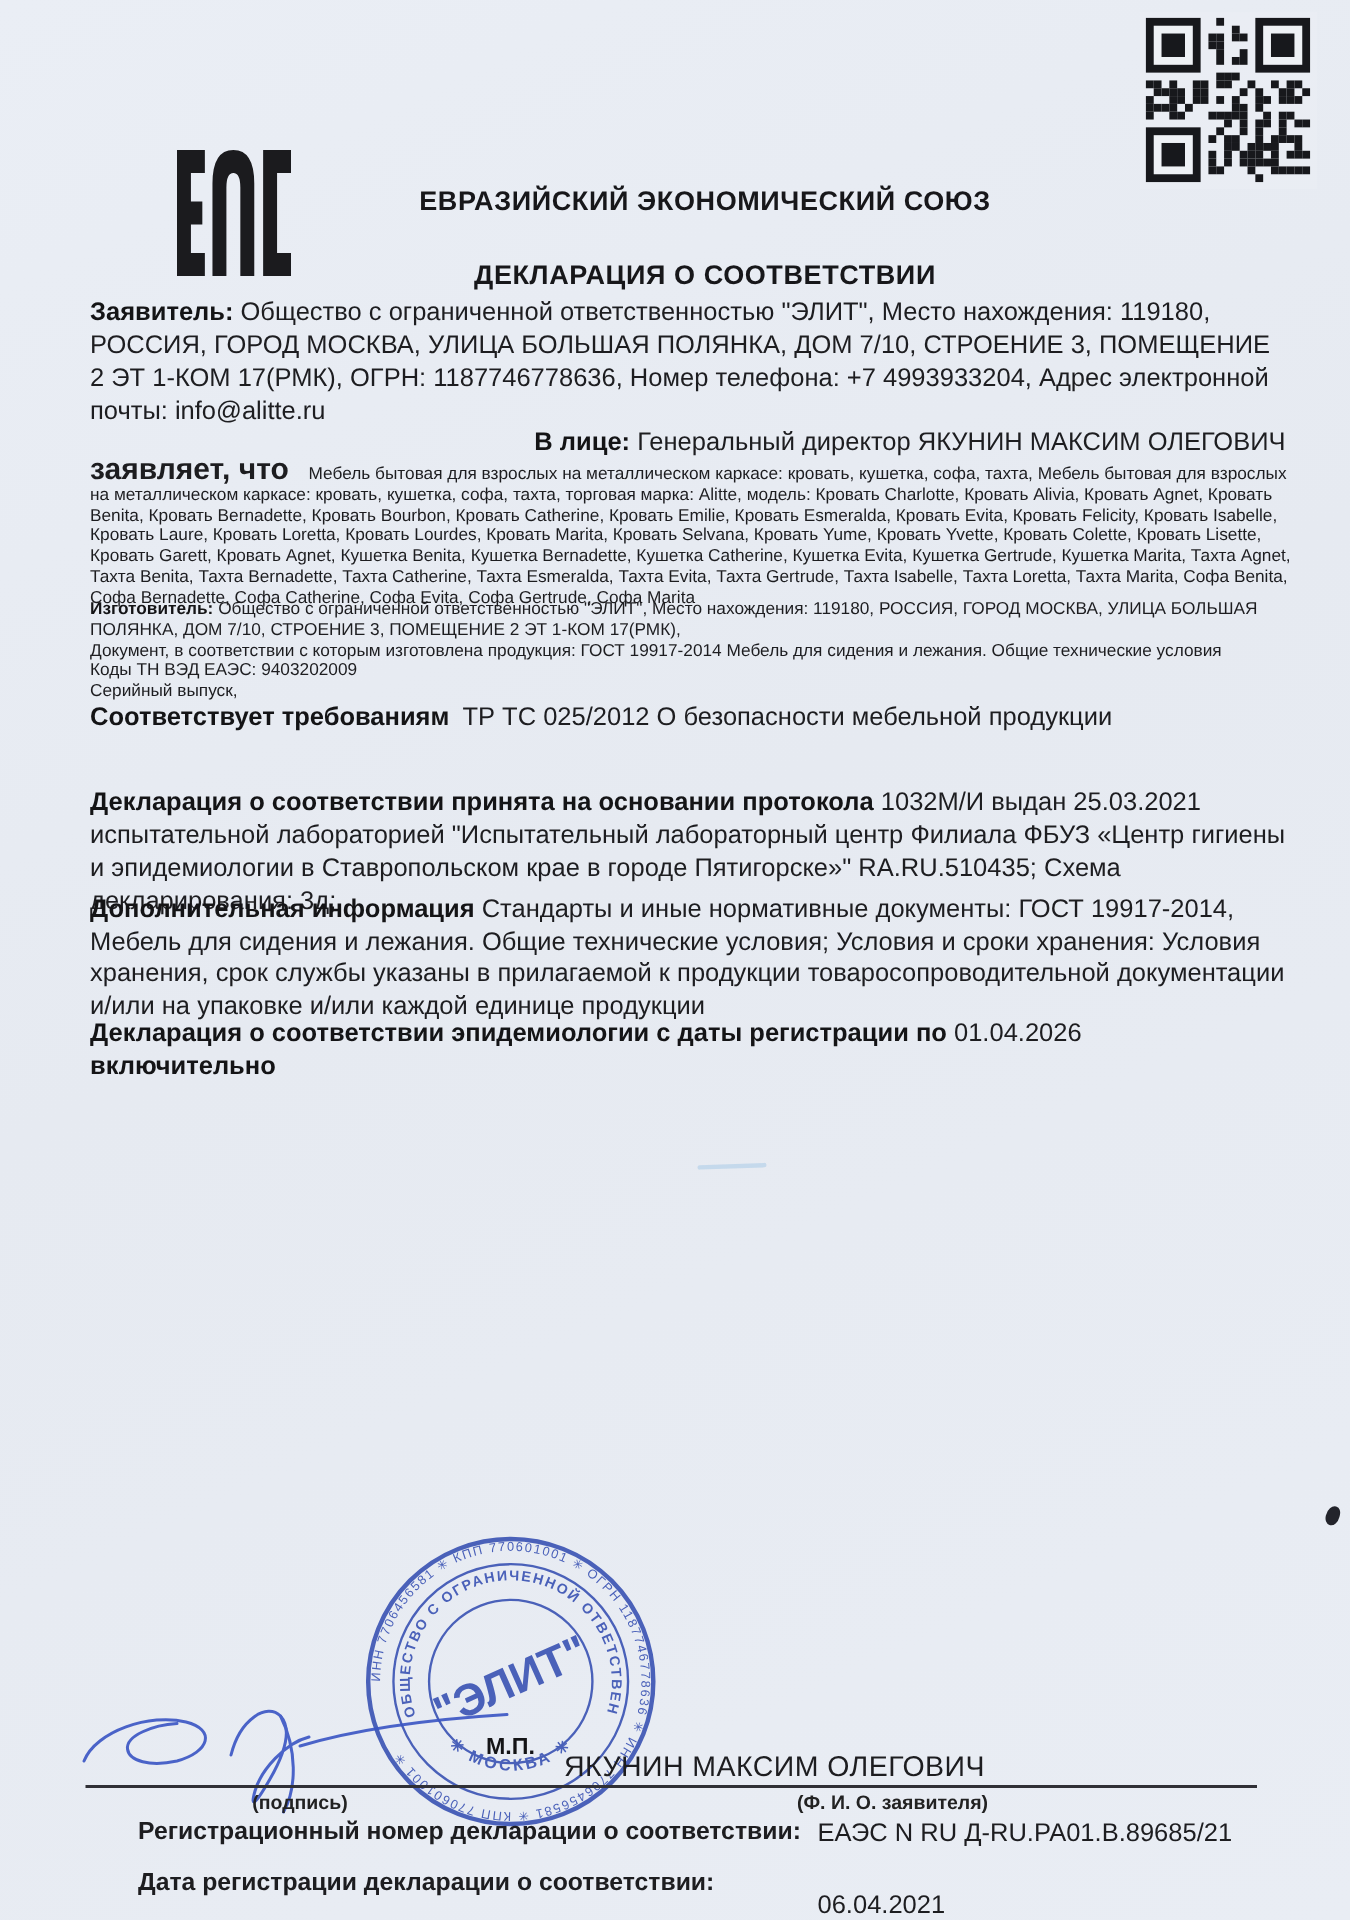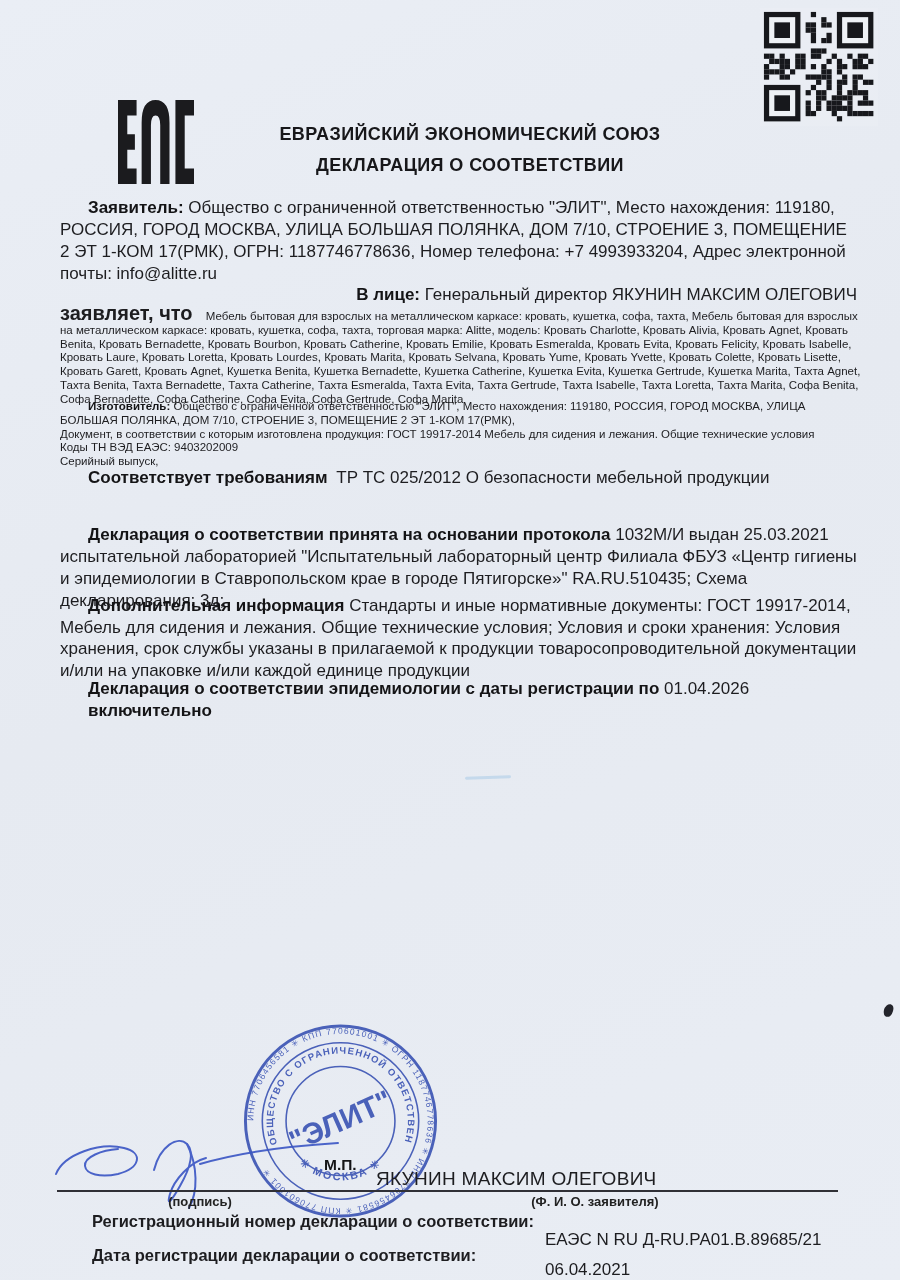--- a/index.html
+++ b/index.html
@@ -4,25 +4,25 @@
 <style>
   html,body{margin:0;padding:0;background:#c8cdd4;}
   .page{
     position:relative;width:900px;height:1280px;overflow:hidden;
     background:linear-gradient(155deg,#eaeef5 0%,#e6eaf1 45%,#e9edf4 100%);
     font-family:"Liberation Sans",sans-serif;color:#1d1d20;
   }
   .abs{position:absolute;}
   .titles{left:90px;top:124px;width:760px;text-align:center;}
   .title-line{font-weight:bold;font-size:18px;letter-spacing:.4px;color:#17171a;}
-  .title-line + .title-line{margin-top:10px;}
+  .title-line + .title-line{margin-top:28px;}
   .col{left:60px;width:797px;}
   .body-text{font-size:17px;line-height:22px;}
   .small-text{font-size:11.5px;line-height:13.8px;}
-  .lbl{font-weight:bold;color:#141416;margin-left:28px;}
+  .lbl{font-weight:bold;color:#141416;}
   .declares-lbl{font-size:20px;font-weight:bold;padding-right:10px;}
   .compliance-val{margin-left:4px;font-weight:normal;}
   .caption{font-size:13px;font-weight:bold;color:#222;}
   .sig-line{left:57px;top:1190px;width:781px;border-top:2px solid #303036;}
   .reg-label{font-size:16.5px;font-weight:bold;margin-left:32px;}
   .reg-value{font-size:17px;}
   .mp{font-size:15.5px;font-weight:bold;color:#141416;}
   .name-text{font-size:19px;letter-spacing:.3px;}
   .stamp{opacity:.93;}
   .ink-speck{left:884px;top:1004px;width:9px;height:13px;background:#23242b;
@@ -267,17 +267,17 @@
   <div class="abs mp" style="left:324px;top:1156px;">М.П.</div>
 
   <div class="abs name-text" style="left:376px;top:1168px;">ЯКУНИН МАКСИМ ОЛЕГОВИЧ</div>
 
   <div class="abs sig-line"></div>
 
   <div class="abs caption" style="left:120px;top:1194px;width:160px;text-align:center;">(подпись)</div>
   <div class="abs caption" style="left:500px;top:1194px;width:190px;text-align:center;">(Ф. И. О. заявителя)</div>
 
   <div class="abs reg-label" style="left:60px;top:1212px;">Регистрационный номер декларации о соответствии:</div>
-  <div class="abs reg-value" style="left:545px;top:1212px;margin-top:18px;">ЕАЭС N RU Д-RU.РА01.В.89685/21</div>
+  <div class="abs reg-value" style="left:545px;top:1212px;">ЕАЭС N RU Д-RU.РА01.В.89685/21</div>
   <div class="abs reg-label" style="left:60px;top:1246px;">Дата регистрации декларации о соответствии:</div>
   <div class="abs reg-value" style="left:545px;top:1260px;">06.04.2021</div>
 
 </div>
 
 </body></html>

